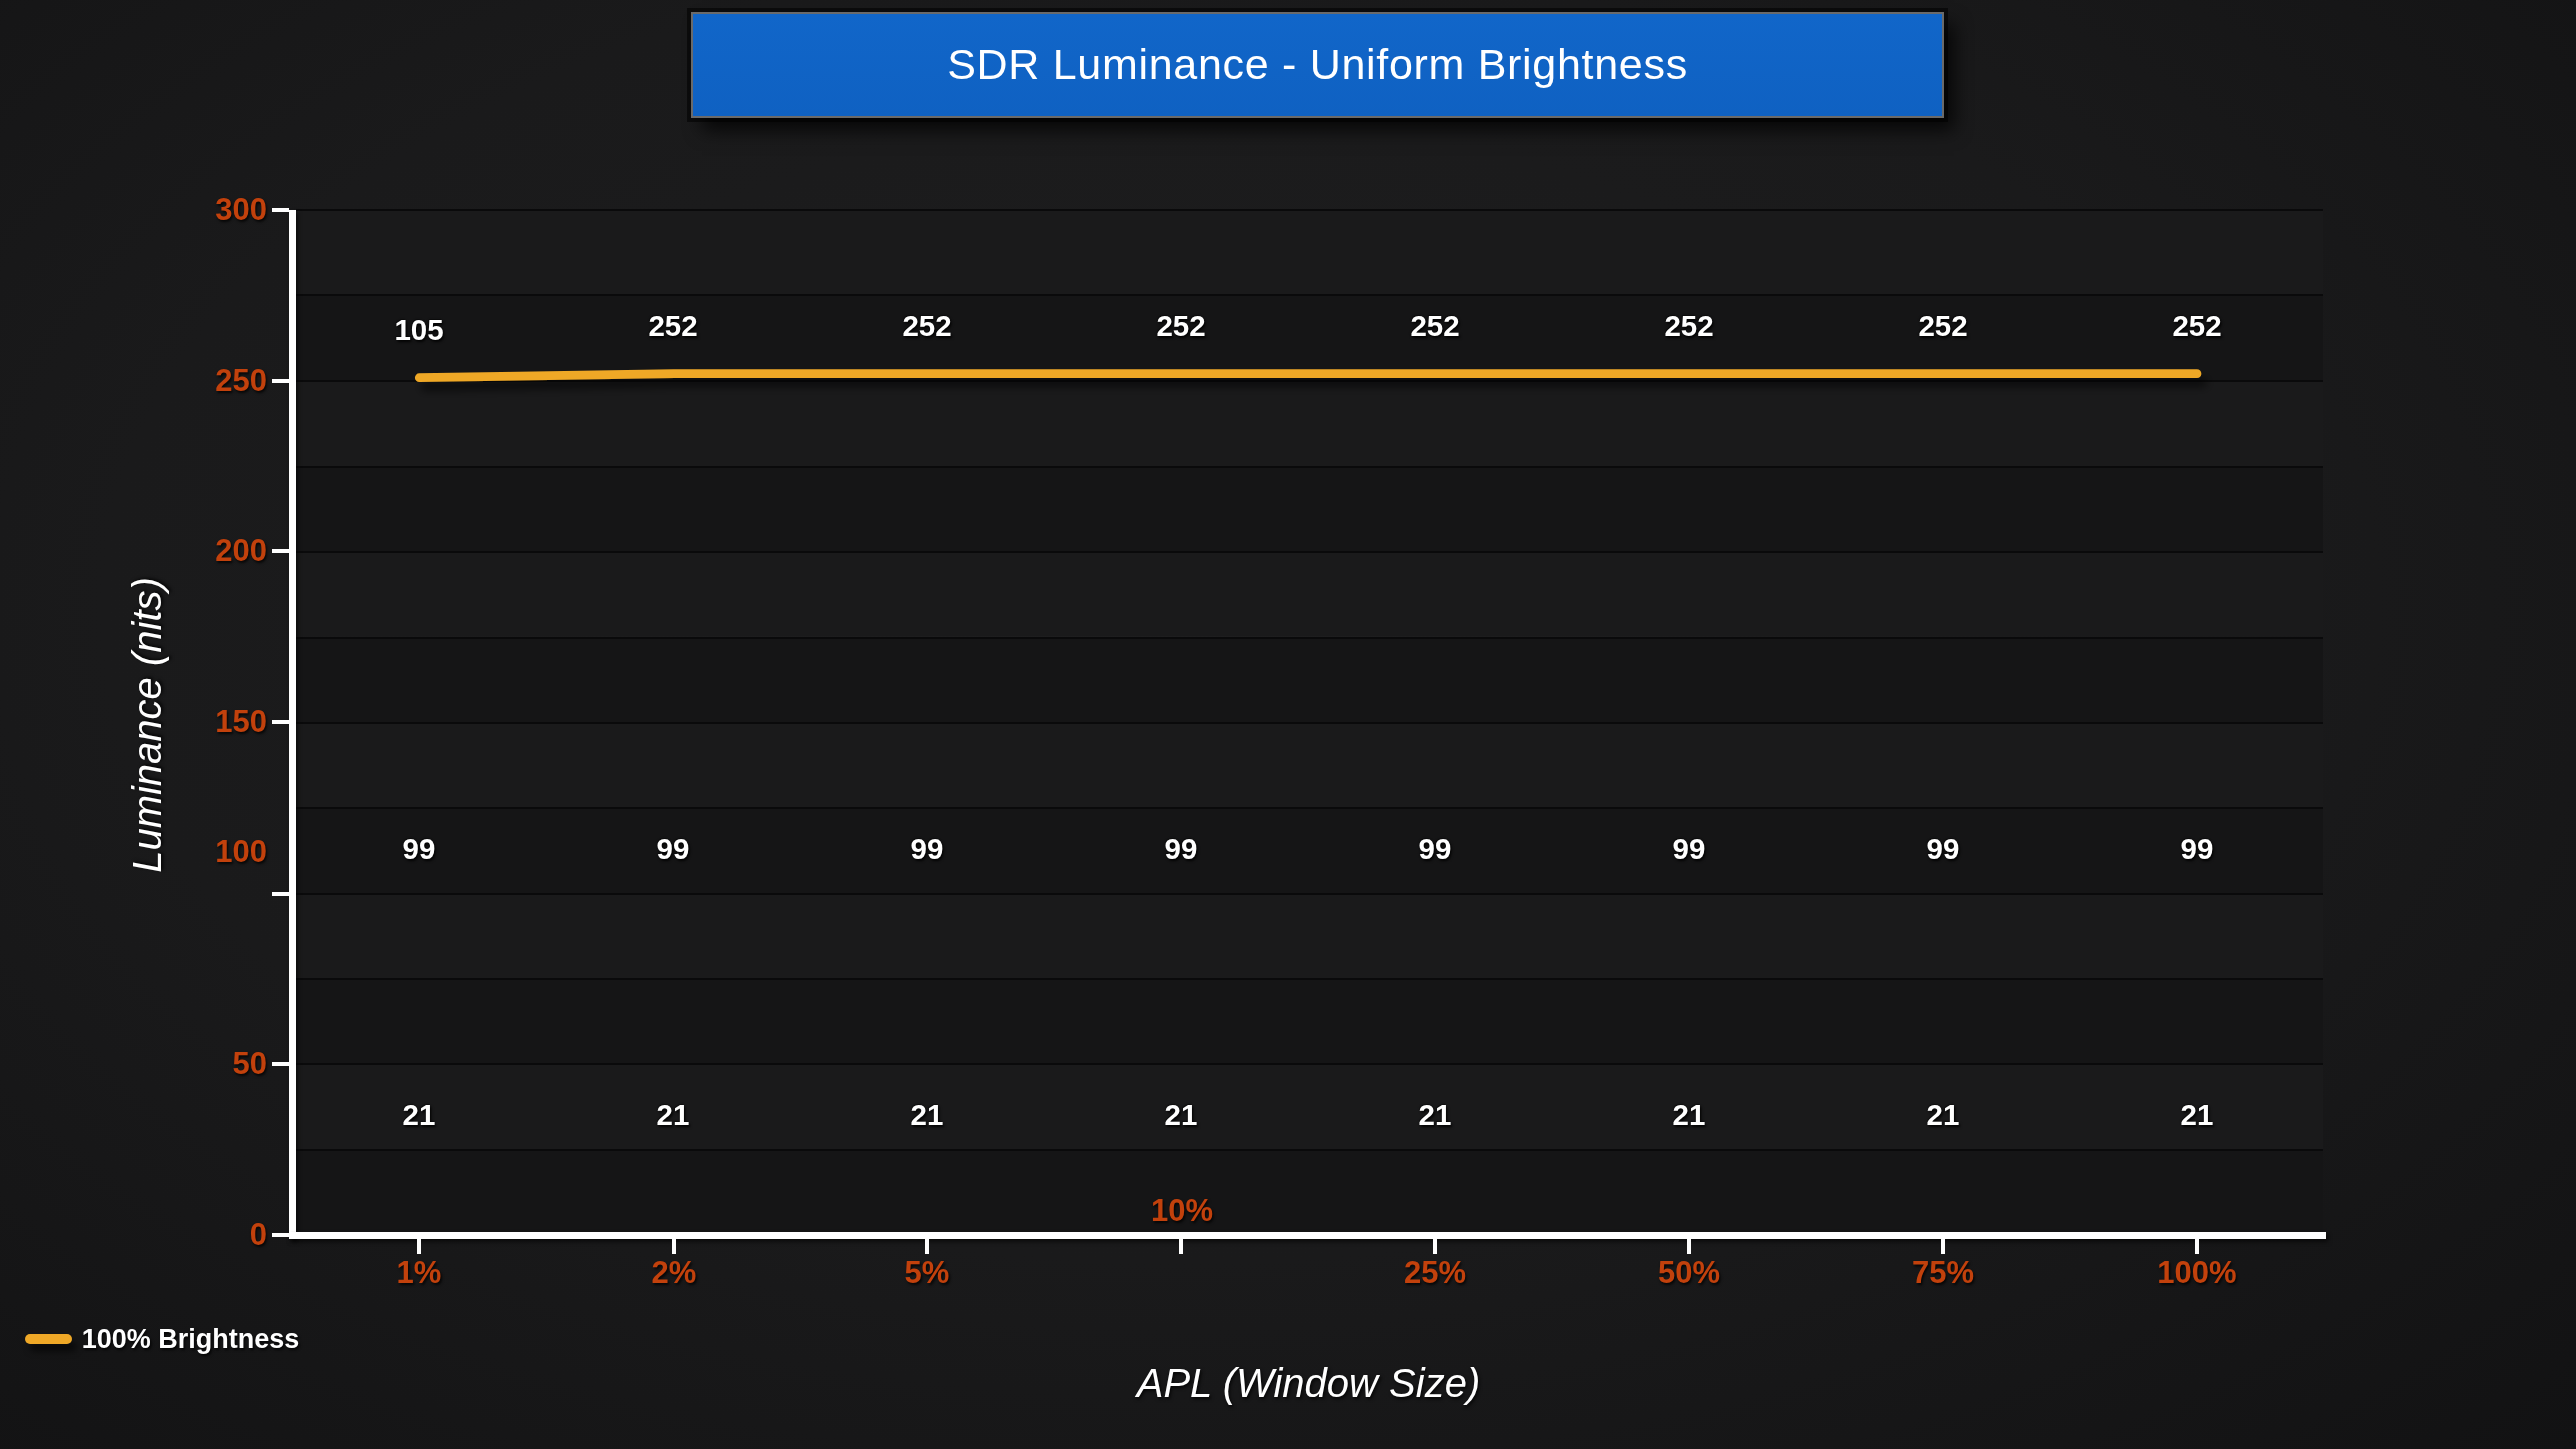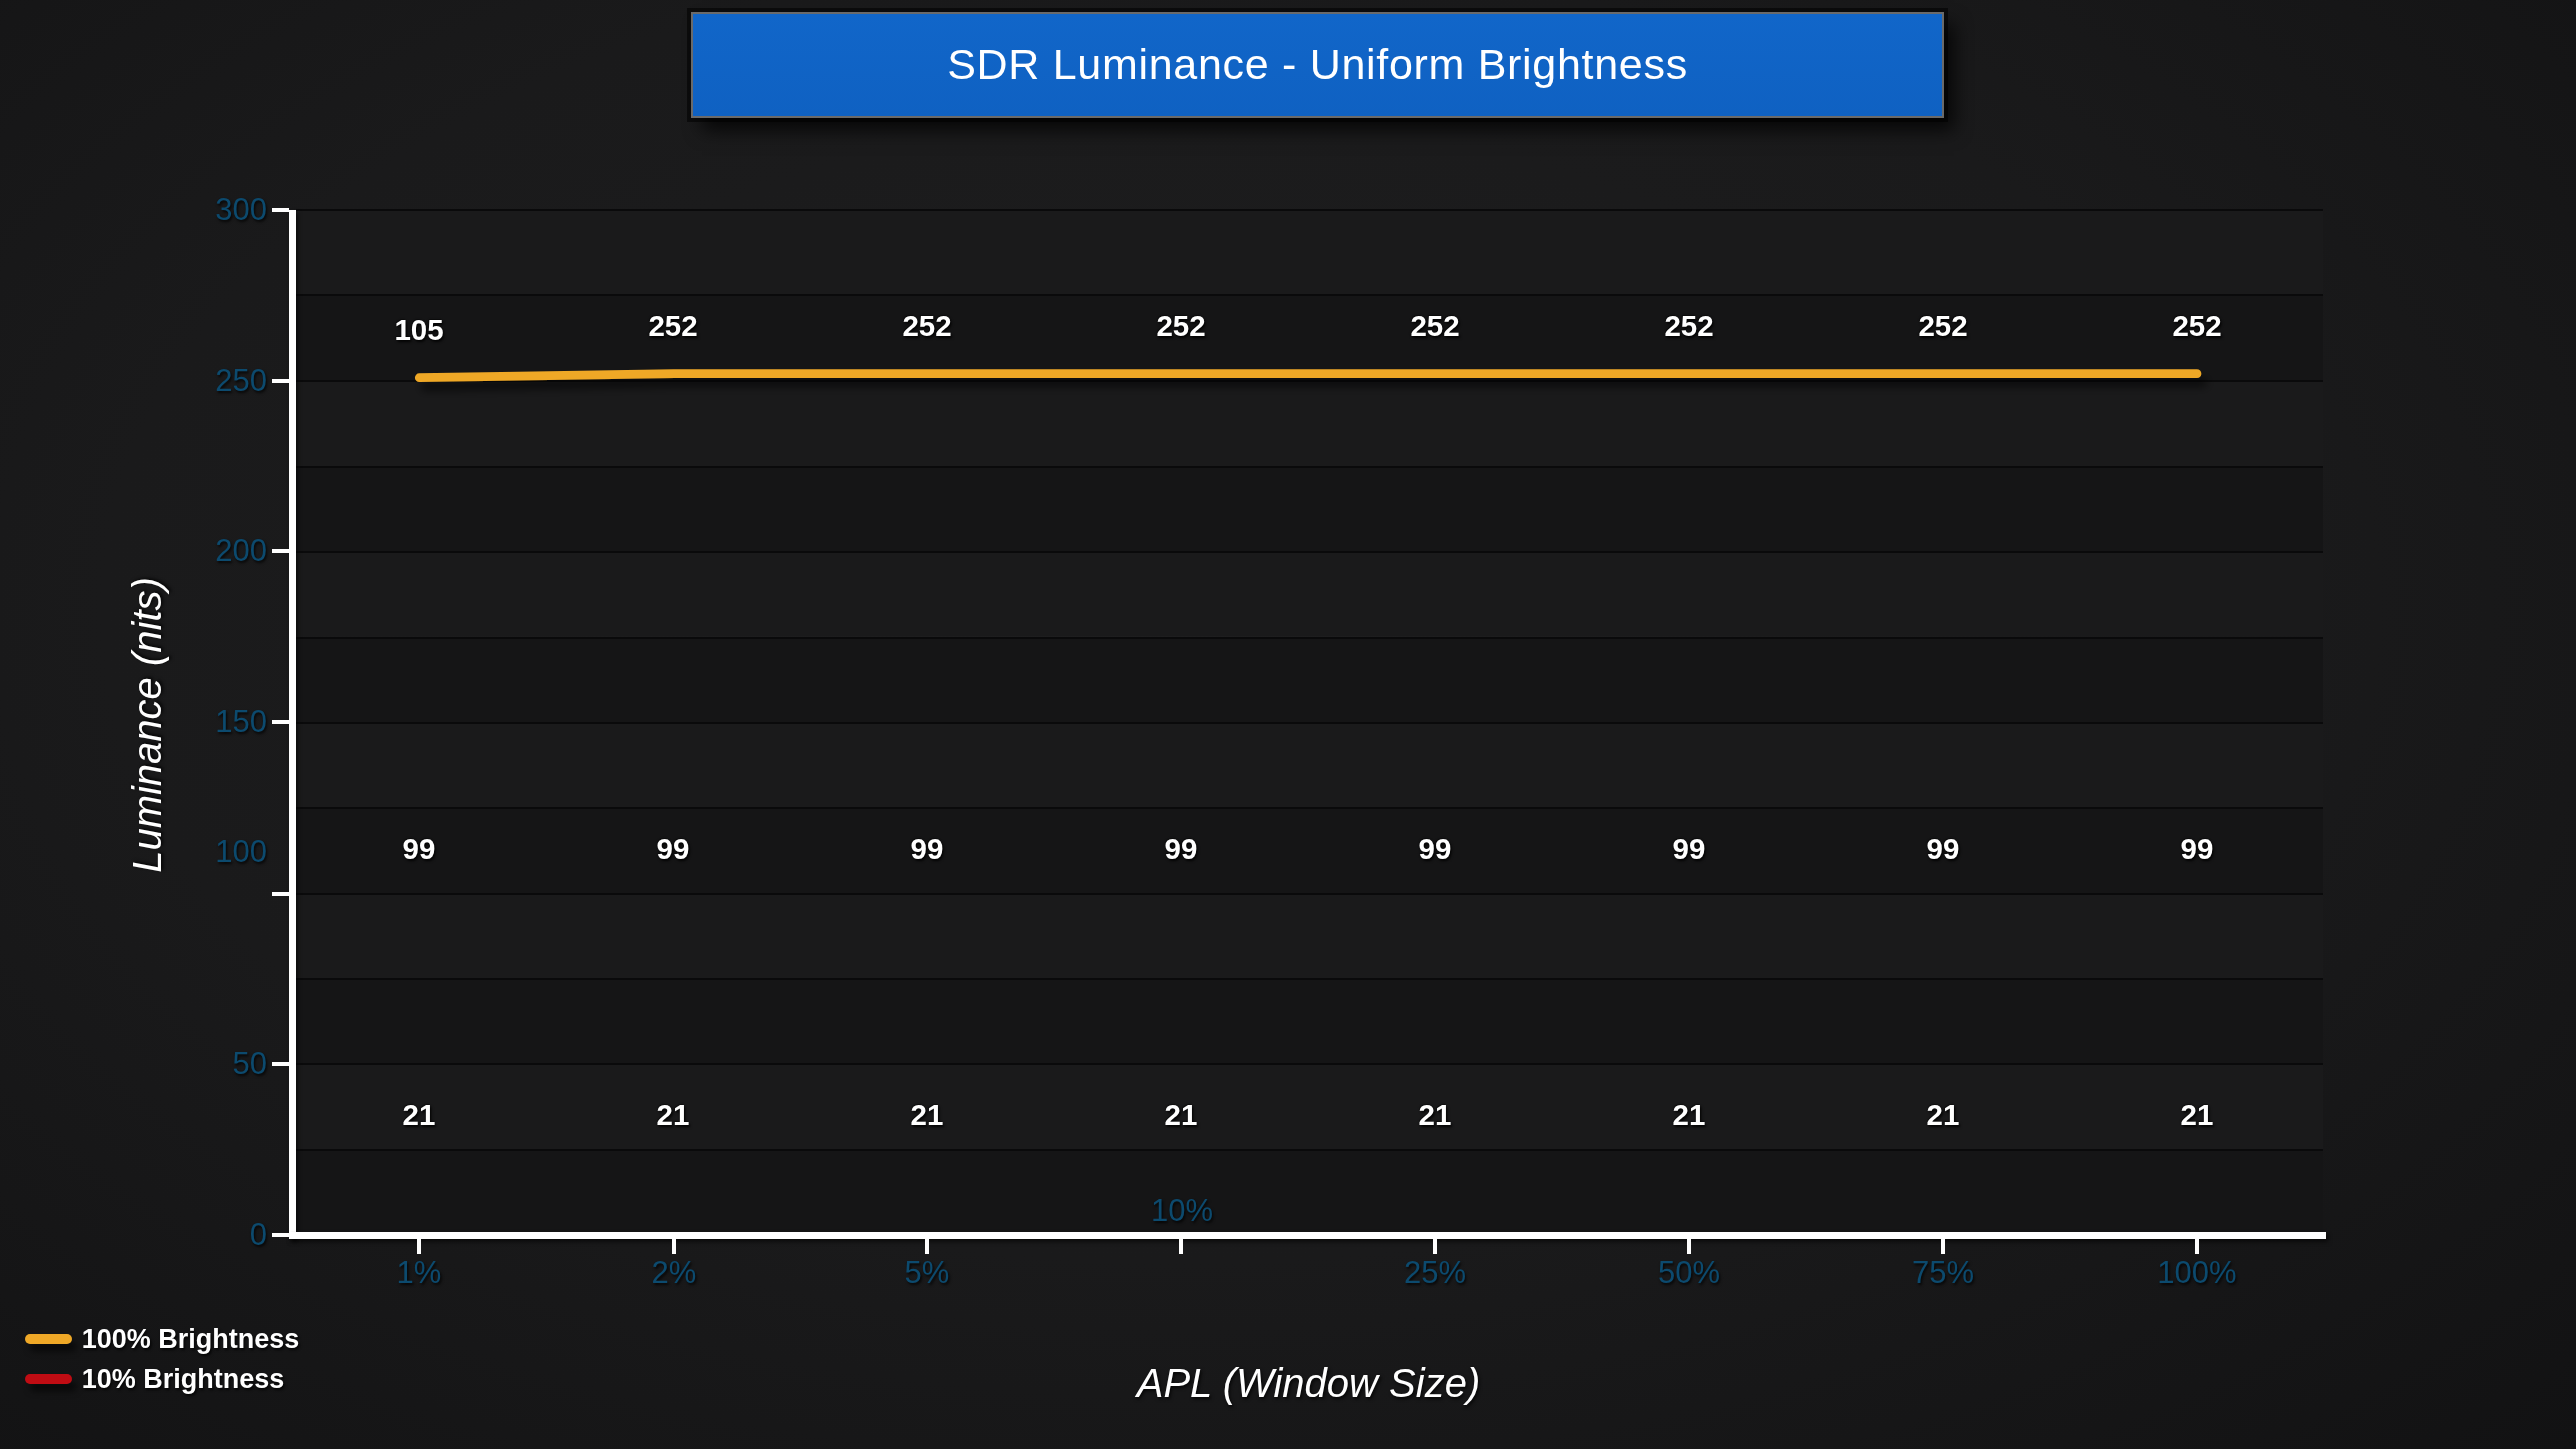--- a/index.html
+++ b/index.html
@@ -38,21 +38,21 @@
   }
 
   
   .band{position:absolute;}
   .band.light{background:#1a1a1b;}
   .band.dark{background:#151516;}
   .gridline{position:absolute;height:2px;background:#0a0a0b;}
   .axis-line{position:absolute;background:#ffffff;box-shadow:2px 2.7px 4px rgba(0,0,0,0.6);}
   .tick{position:absolute;background:#ffffff;}
   .tick-label{
-    position:absolute;color:#0c4a6e;font-size:31px;font-weight:normal;
+    position:absolute;color:#c2410c;font-size:31px;font-weight:bold;
     text-shadow:1.3px 2px 2.7px rgba(0,0,0,0.8);
   }
   .y-tick-label{width:107px;height:40px;line-height:40px;text-align:right;}
   .x-tick-label{width:148px;height:40px;line-height:40px;text-align:center;}
   .data-label{
     position:absolute;width:134px;height:38px;line-height:38px;text-align:center;
     color:#ffffff;font-size:29.5px;font-weight:bold;
     text-shadow:1.3px 2px 2.7px rgba(0,0,0,0.9), -0.7px -0.7px 1.3px rgba(0,0,0,0.5);
   }
   #series-svg{position:absolute;left:0;top:0;pointer-events:none;}
@@ -171,18 +171,14 @@
   </div>
 
 <div class="abs axis-title" id="y-axis-title">Luminance (nits)</div>
 <div class="abs axis-title" id="x-axis-title">APL (Window Size)</div>
 
 <div class="abs" id="legend">
   <div class="legend-row">
     <div class="legend-swatch" style="background: rgb(239, 168, 39);"></div>
     <div class="legend-label">100% Brightness</div>
   </div>
-  <div class="legend-row">
-    <div class="legend-swatch" style="background: rgb(192, 12, 19);"></div>
-    <div class="legend-label">10% Brightness</div>
-  </div>
 </div>
 
 
 </body></html>

